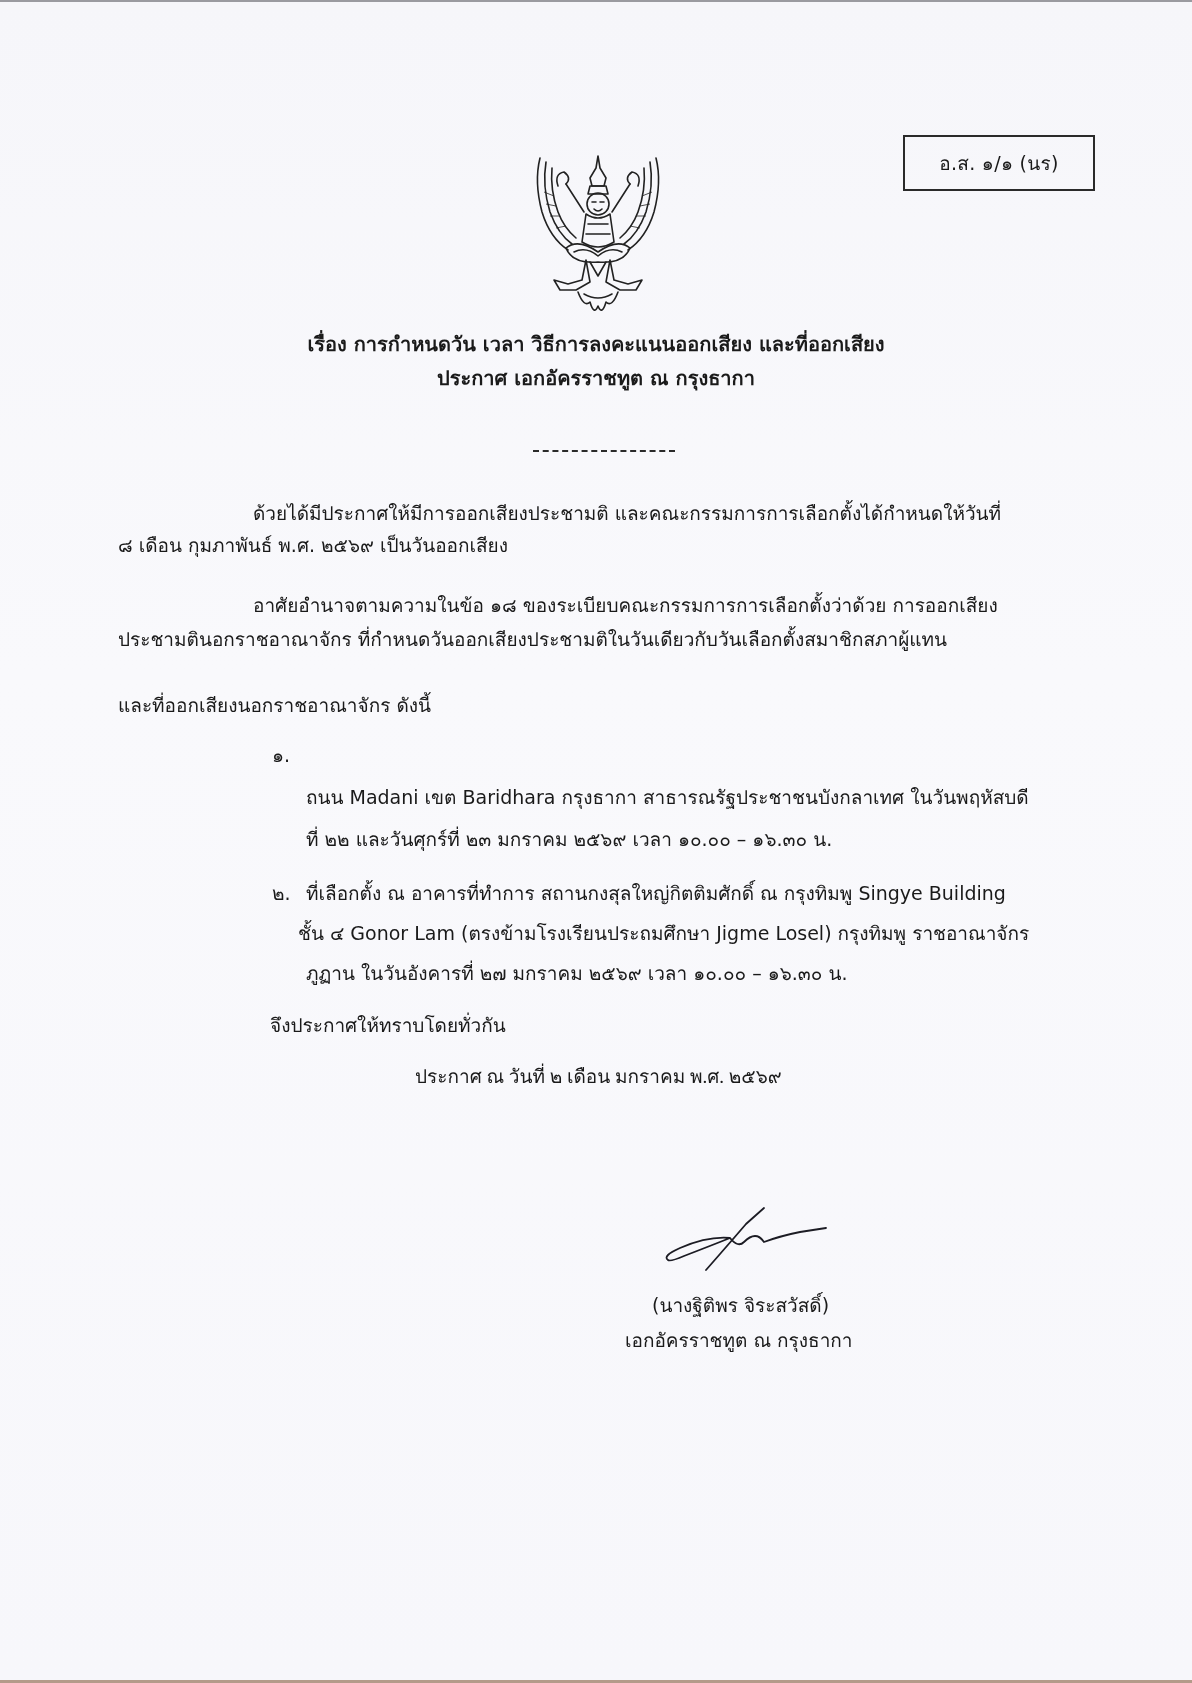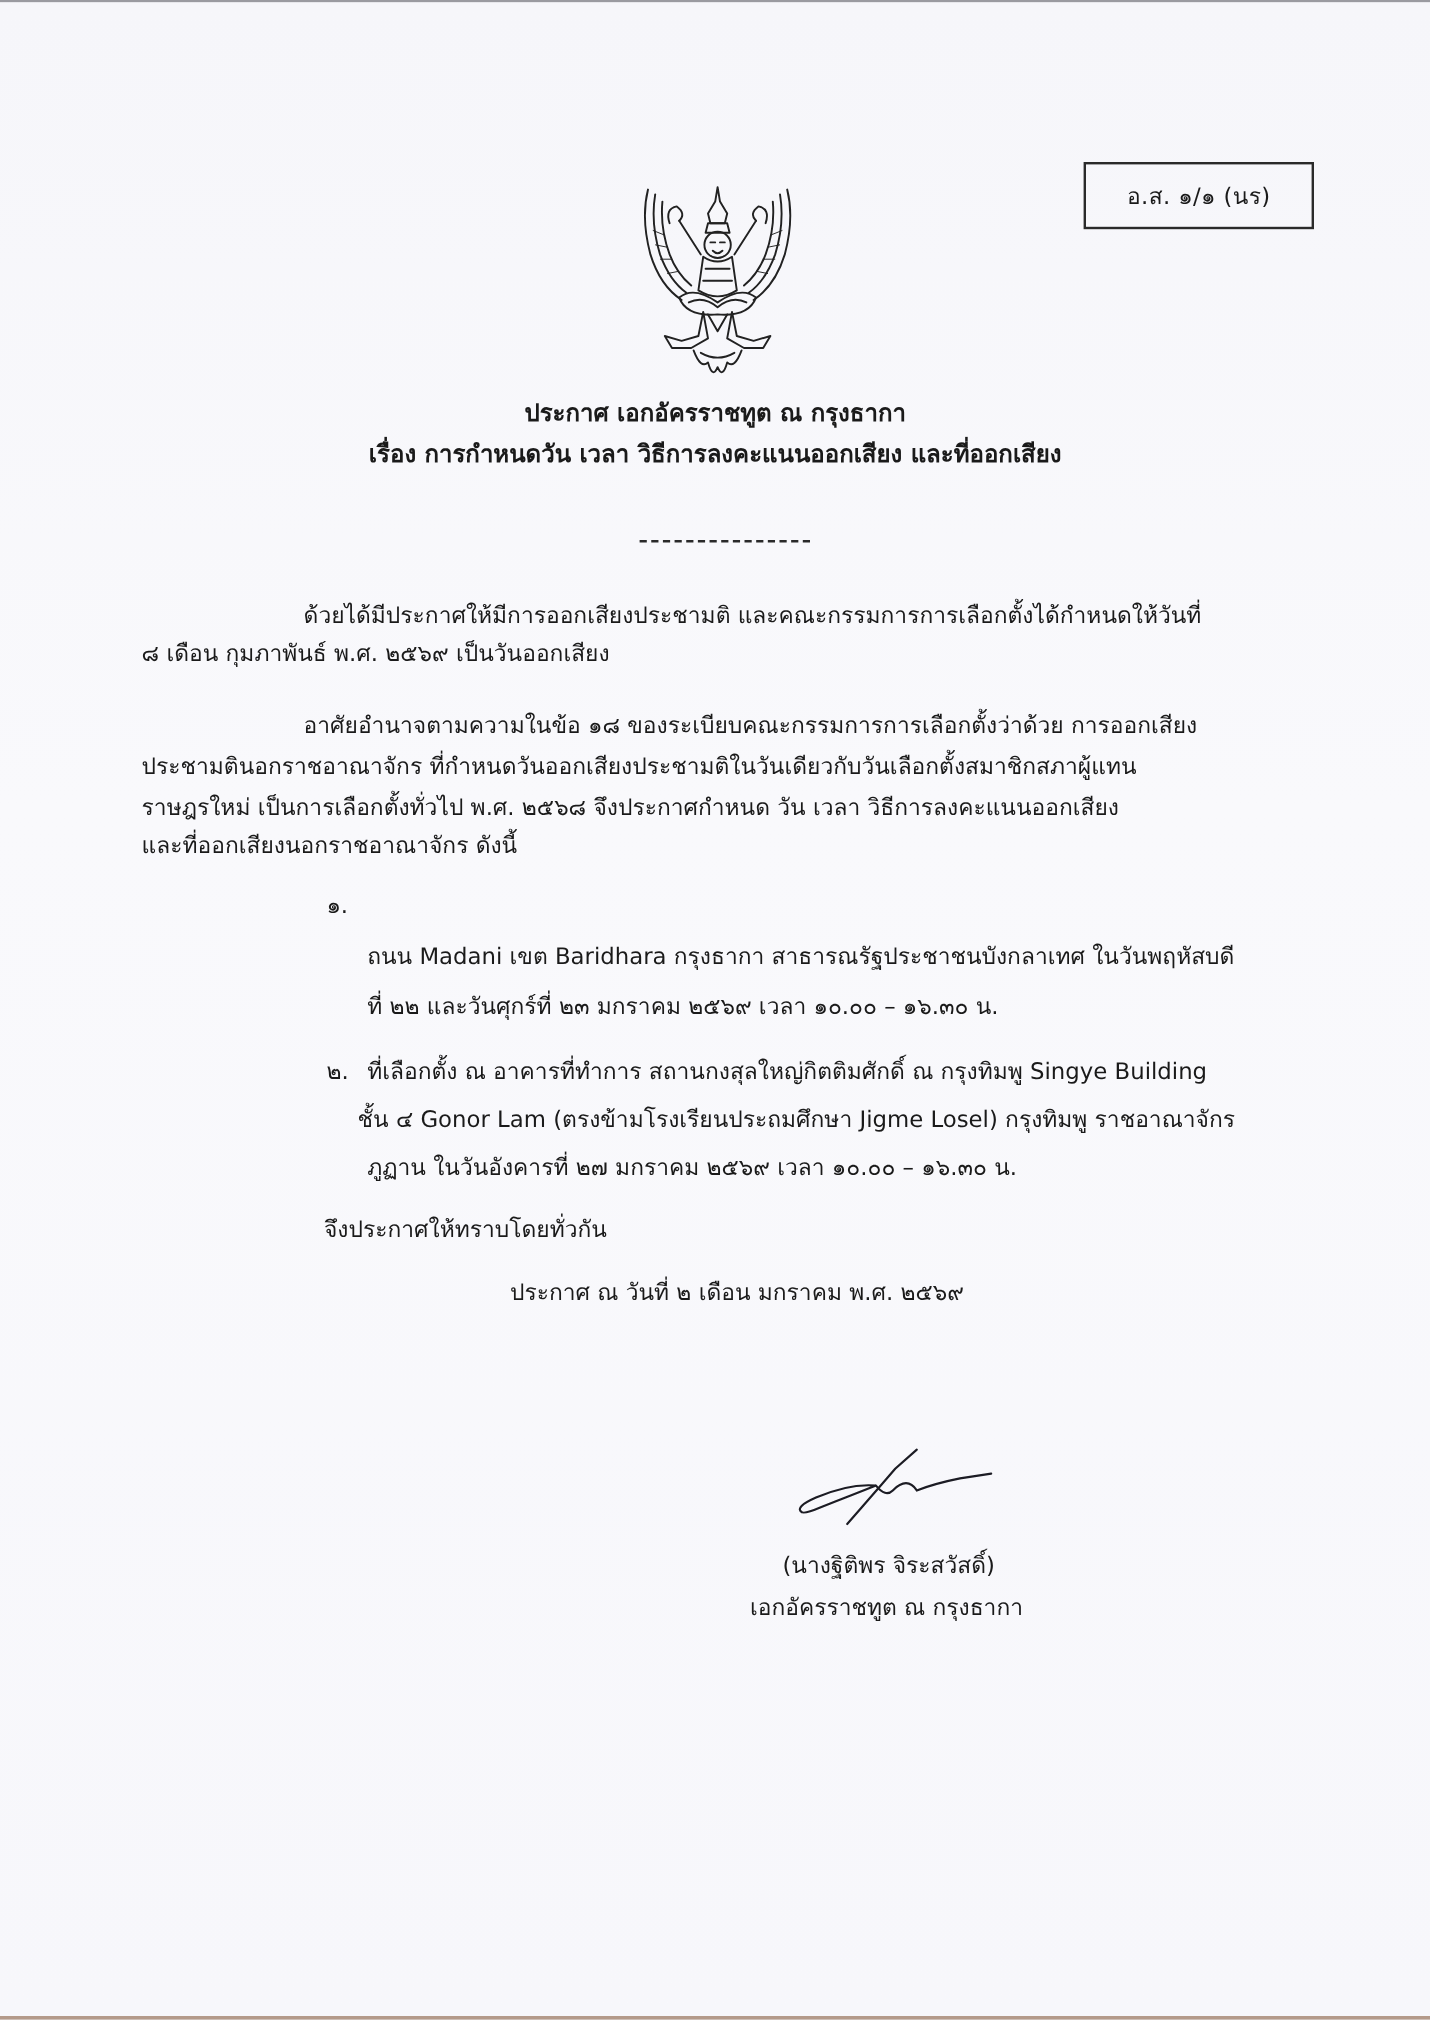--- a/index.html
+++ b/index.html
@@ -123,45 +123,44 @@
       <path d="M50 140 Q56 156 62 150 Q66 164 70 154 Q74 164 78 150 Q84 156 90 140"></path>
       <path d="M56 142 Q70 150 84 142"></path>
     </g>
     <g stroke="#222" stroke-width="0.8" fill="none">
       <path d="M16 40 L26 44 M18 52 L28 54 M22 64 L32 64 M28 76 L38 74"></path>
       <path d="M124 40 L114 44 M122 52 L112 54 M118 64 L108 64 M112 76 L102 74"></path>
     </g>
   </svg>
 
   <div class="title-block">
+    <div>เรื่อง การกำหนดวัน เวลา วิธีการลงคะแนนออกเสียง และที่ออกเสียง</div>
     <div>ประกาศ เอกอัครราชทูต ณ กรุงธากา</div>
-    <div>เรื่อง การกำหนดวัน เวลา วิธีการลงคะแนนออกเสียง และที่ออกเสียง</div>
   </div>
 
   <div class="separator"></div>
 
   <div class="text-line" style="left:253px; top:498px;">ด้วยได้มีประกาศให้มีการออกเสียงประชามติ และคณะกรรมการการเลือกตั้งได้กำหนดให้วันที่</div>
   <div class="text-line" style="left:118px; top:530px;">๘ เดือน กุมภาพันธ์  พ.ศ. ๒๕๖๙ เป็นวันออกเสียง</div>
 
   <div class="text-line" style="left:253px; top:590px;">อาศัยอำนาจตามความในข้อ ๑๘ ของระเบียบคณะกรรมการการเลือกตั้งว่าด้วย การออกเสียง</div>
   <div class="text-line" style="left:118px; top:624px;">ประชามตินอกราชอาณาจักร ที่กำหนดวันออกเสียงประชามติในวันเดียวกับวันเลือกตั้งสมาชิกสภาผู้แทน</div>
-  <div class="text-line" style="left:118px; top:658px;">ราษฎรใหม่ เป็นการเลือกตั้งทั่วไป พ.ศ. ๒๕๖๘ จึงประกาศกำหนด วัน เวลา วิธีการลงคะแนนออกเสียง</div>
   <div class="text-line" style="left:118px; top:690px;text-align:center;">และที่ออกเสียงนอกราชอาณาจักร ดังนี้</div>
 
   <div class="text-line" style="left:272px; top:740px;">๑.</div>
   <div class="text-line" style="left:306px; top:782px;text-align:center;">ถนน Madani เขต Baridhara กรุงธากา สาธารณรัฐประชาชนบังกลาเทศ ในวันพฤหัสบดี</div>
   <div class="text-line" style="left:306px; top:824px;">ที่ ๒๒ และวันศุกร์ที่ ๒๓ มกราคม ๒๕๖๙ เวลา ๑๐.๐๐ – ๑๖.๓๐ น.</div>
 
   <div class="text-line" style="left:272px; top:878px;">๒.</div>
   <div class="text-line" style="left:306px; top:878px;text-align:right;">ที่เลือกตั้ง ณ อาคารที่ทำการ สถานกงสุลใหญ่กิตติมศักดิ์ ณ กรุงทิมพู Singye Building</div>
   <div class="text-line" style="left:298px; top:918px;">ชั้น ๔ Gonor Lam (ตรงข้ามโรงเรียนประถมศึกษา Jigme Losel) กรุงทิมพู ราชอาณาจักร</div>
   <div class="text-line" style="left:306px; top:958px;">ภูฏาน ในวันอังคารที่ ๒๗ มกราคม ๒๕๖๙ เวลา ๑๐.๐๐ – ๑๖.๓๐ น.</div>
 
   <div class="text-line" style="left:270px; top:1010px;">จึงประกาศให้ทราบโดยทั่วกัน</div>
-  <div class="text-line" style="left:425px; top:1062px;">ประกาศ  ณ  วันที่ ๒ เดือน มกราคม พ.ศ. ๒๕๖๙</div>
+  <div class="text-line" style="left:415px; top:1062px;font-family:Liberation Serif, serif;">ประกาศ  ณ  วันที่ ๒ เดือน มกราคม พ.ศ. ๒๕๖๙</div>
 
   <svg class="signature" viewBox="0 0 200 80">
     <g fill="none" stroke="#1c1c24" stroke-width="1.8" stroke-linecap="round">
       <path d="M8 58 Q2 54 20 46 Q48 34 70 36 Q50 44 24 54 Q10 60 8 58"></path>
       <path d="M104 6 L86 22 Q74 36 60 52 L46 68"></path>
       <path d="M70 36 Q78 46 84 40 Q96 28 104 40 Q120 34 140 30 L166 26"></path>
     </g>
     <circle cx="218" cy="32" r="1.4" fill="#1c1c24"></circle>
   </svg>
   <div class="text-line" style="left:652px; top:1290px;">(นางฐิติพร จิระสวัสดิ์)</div>

